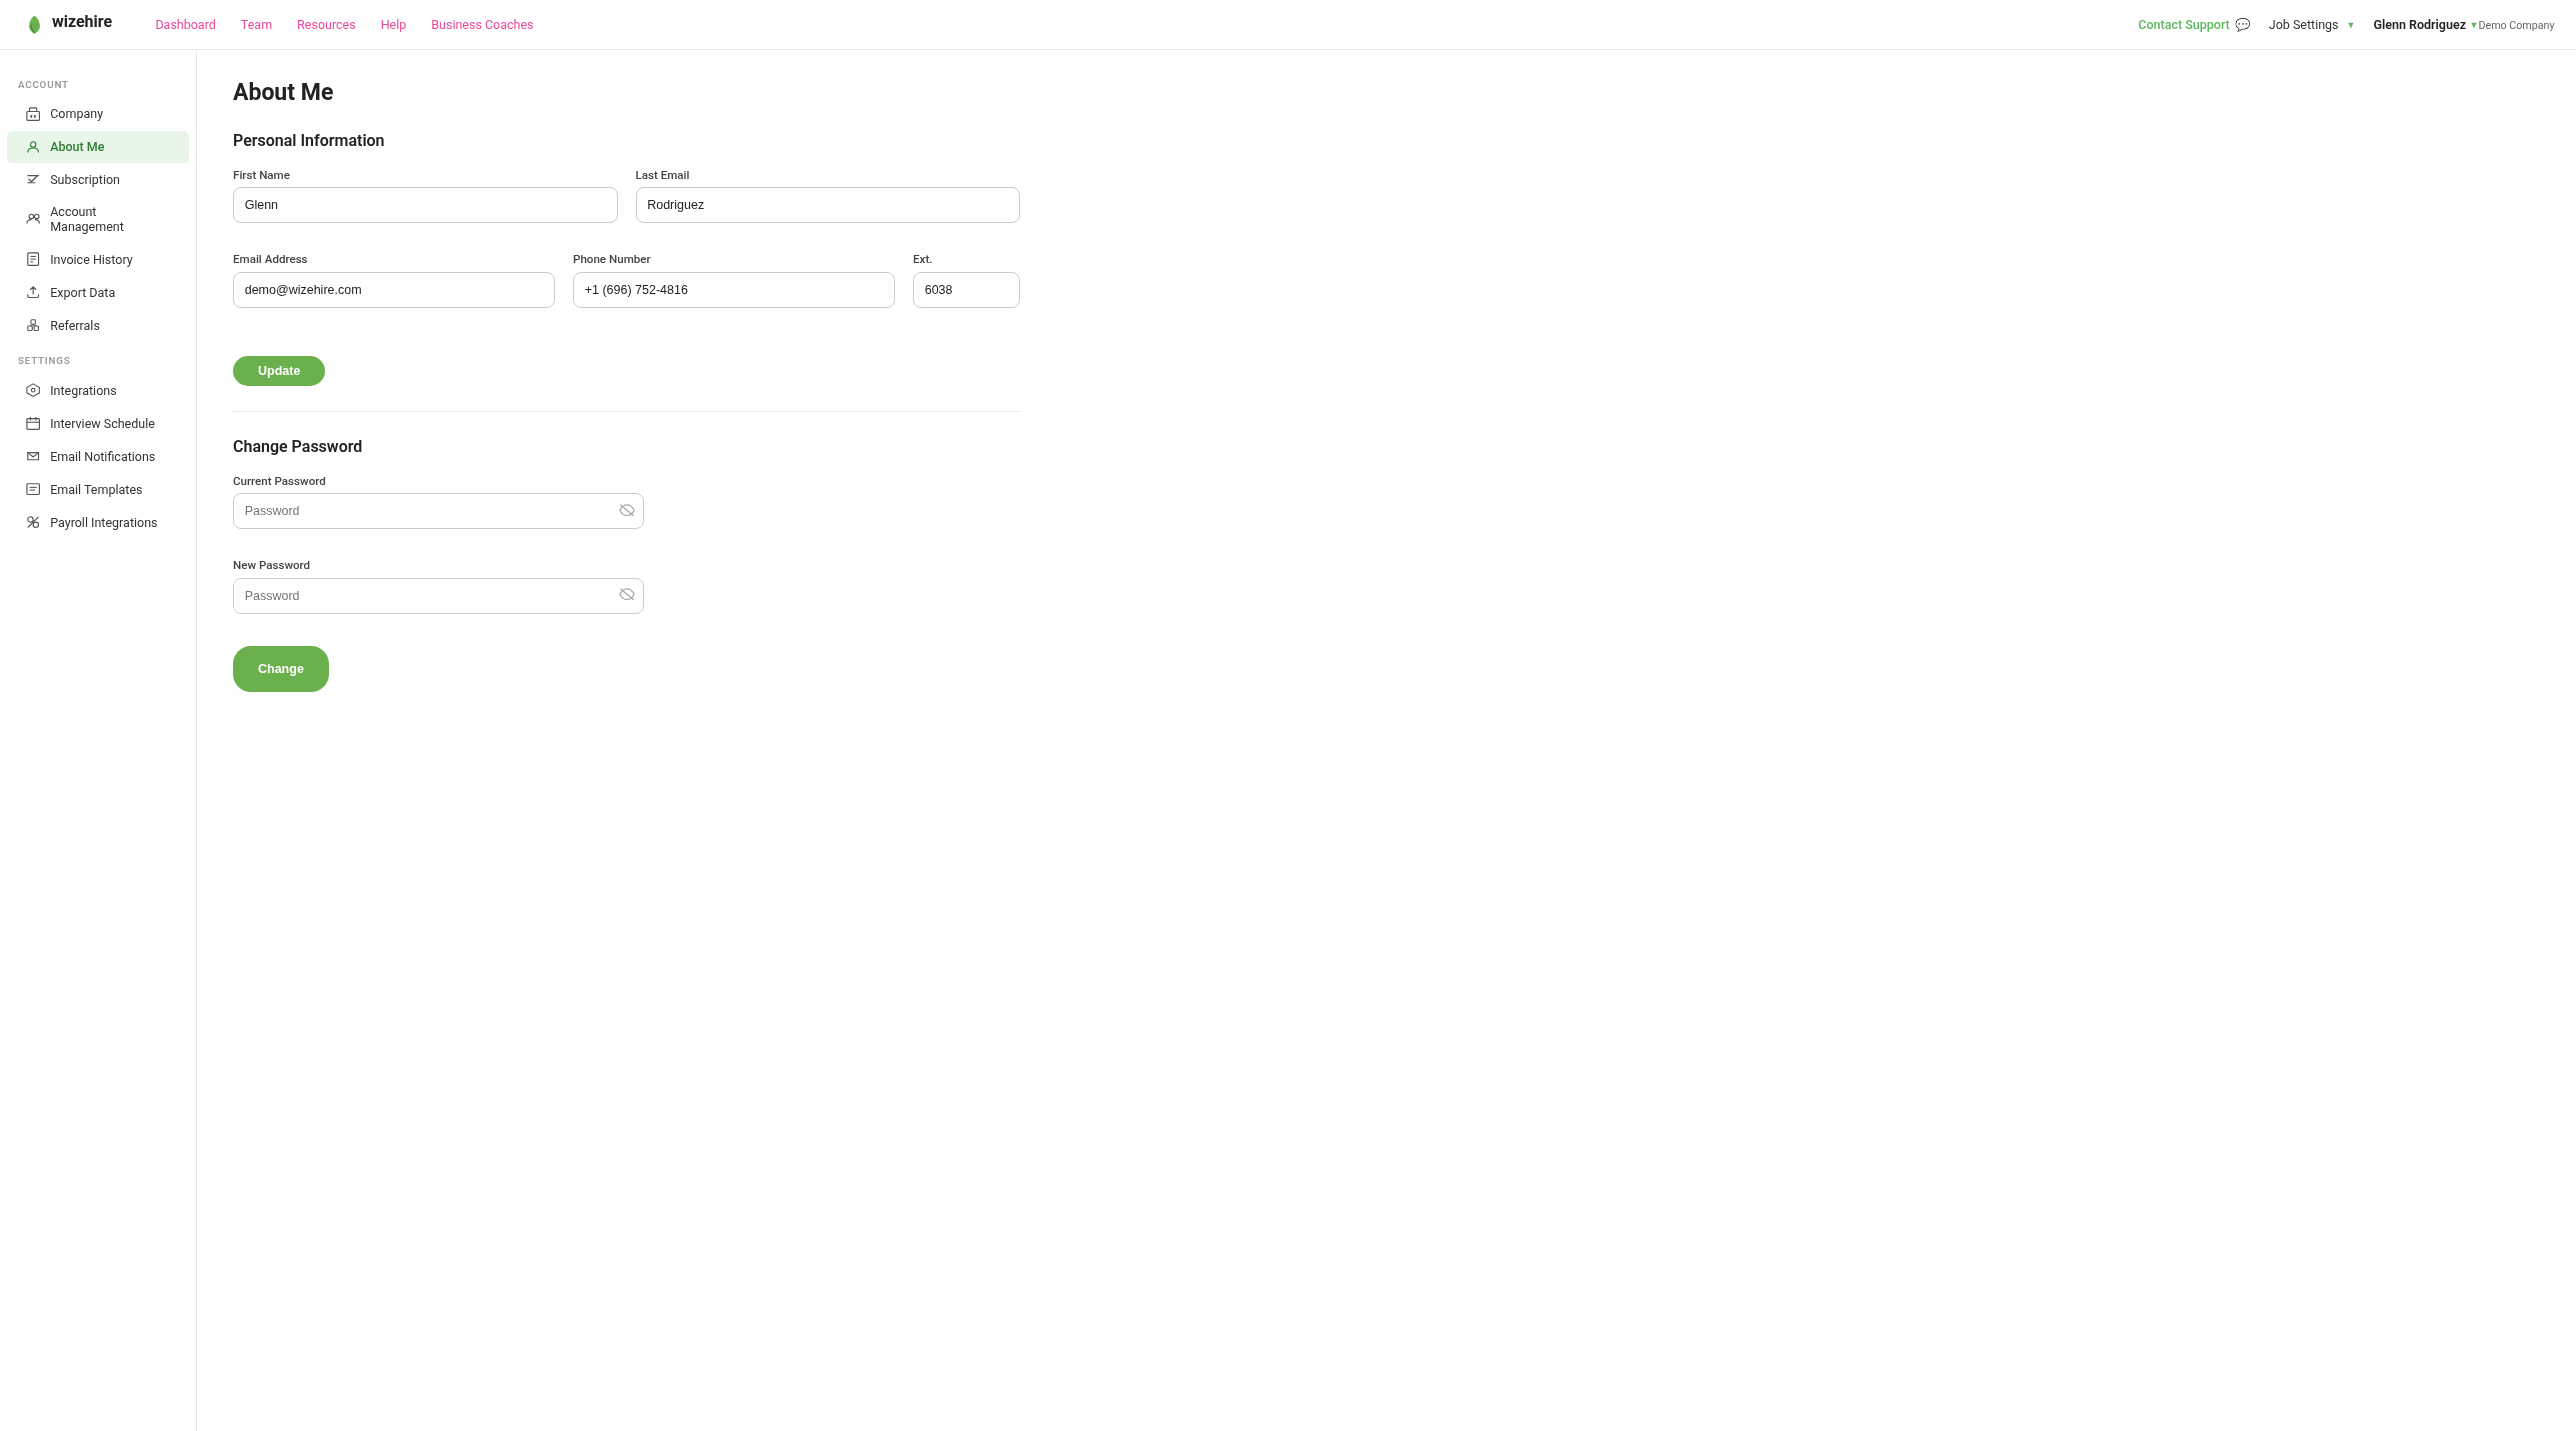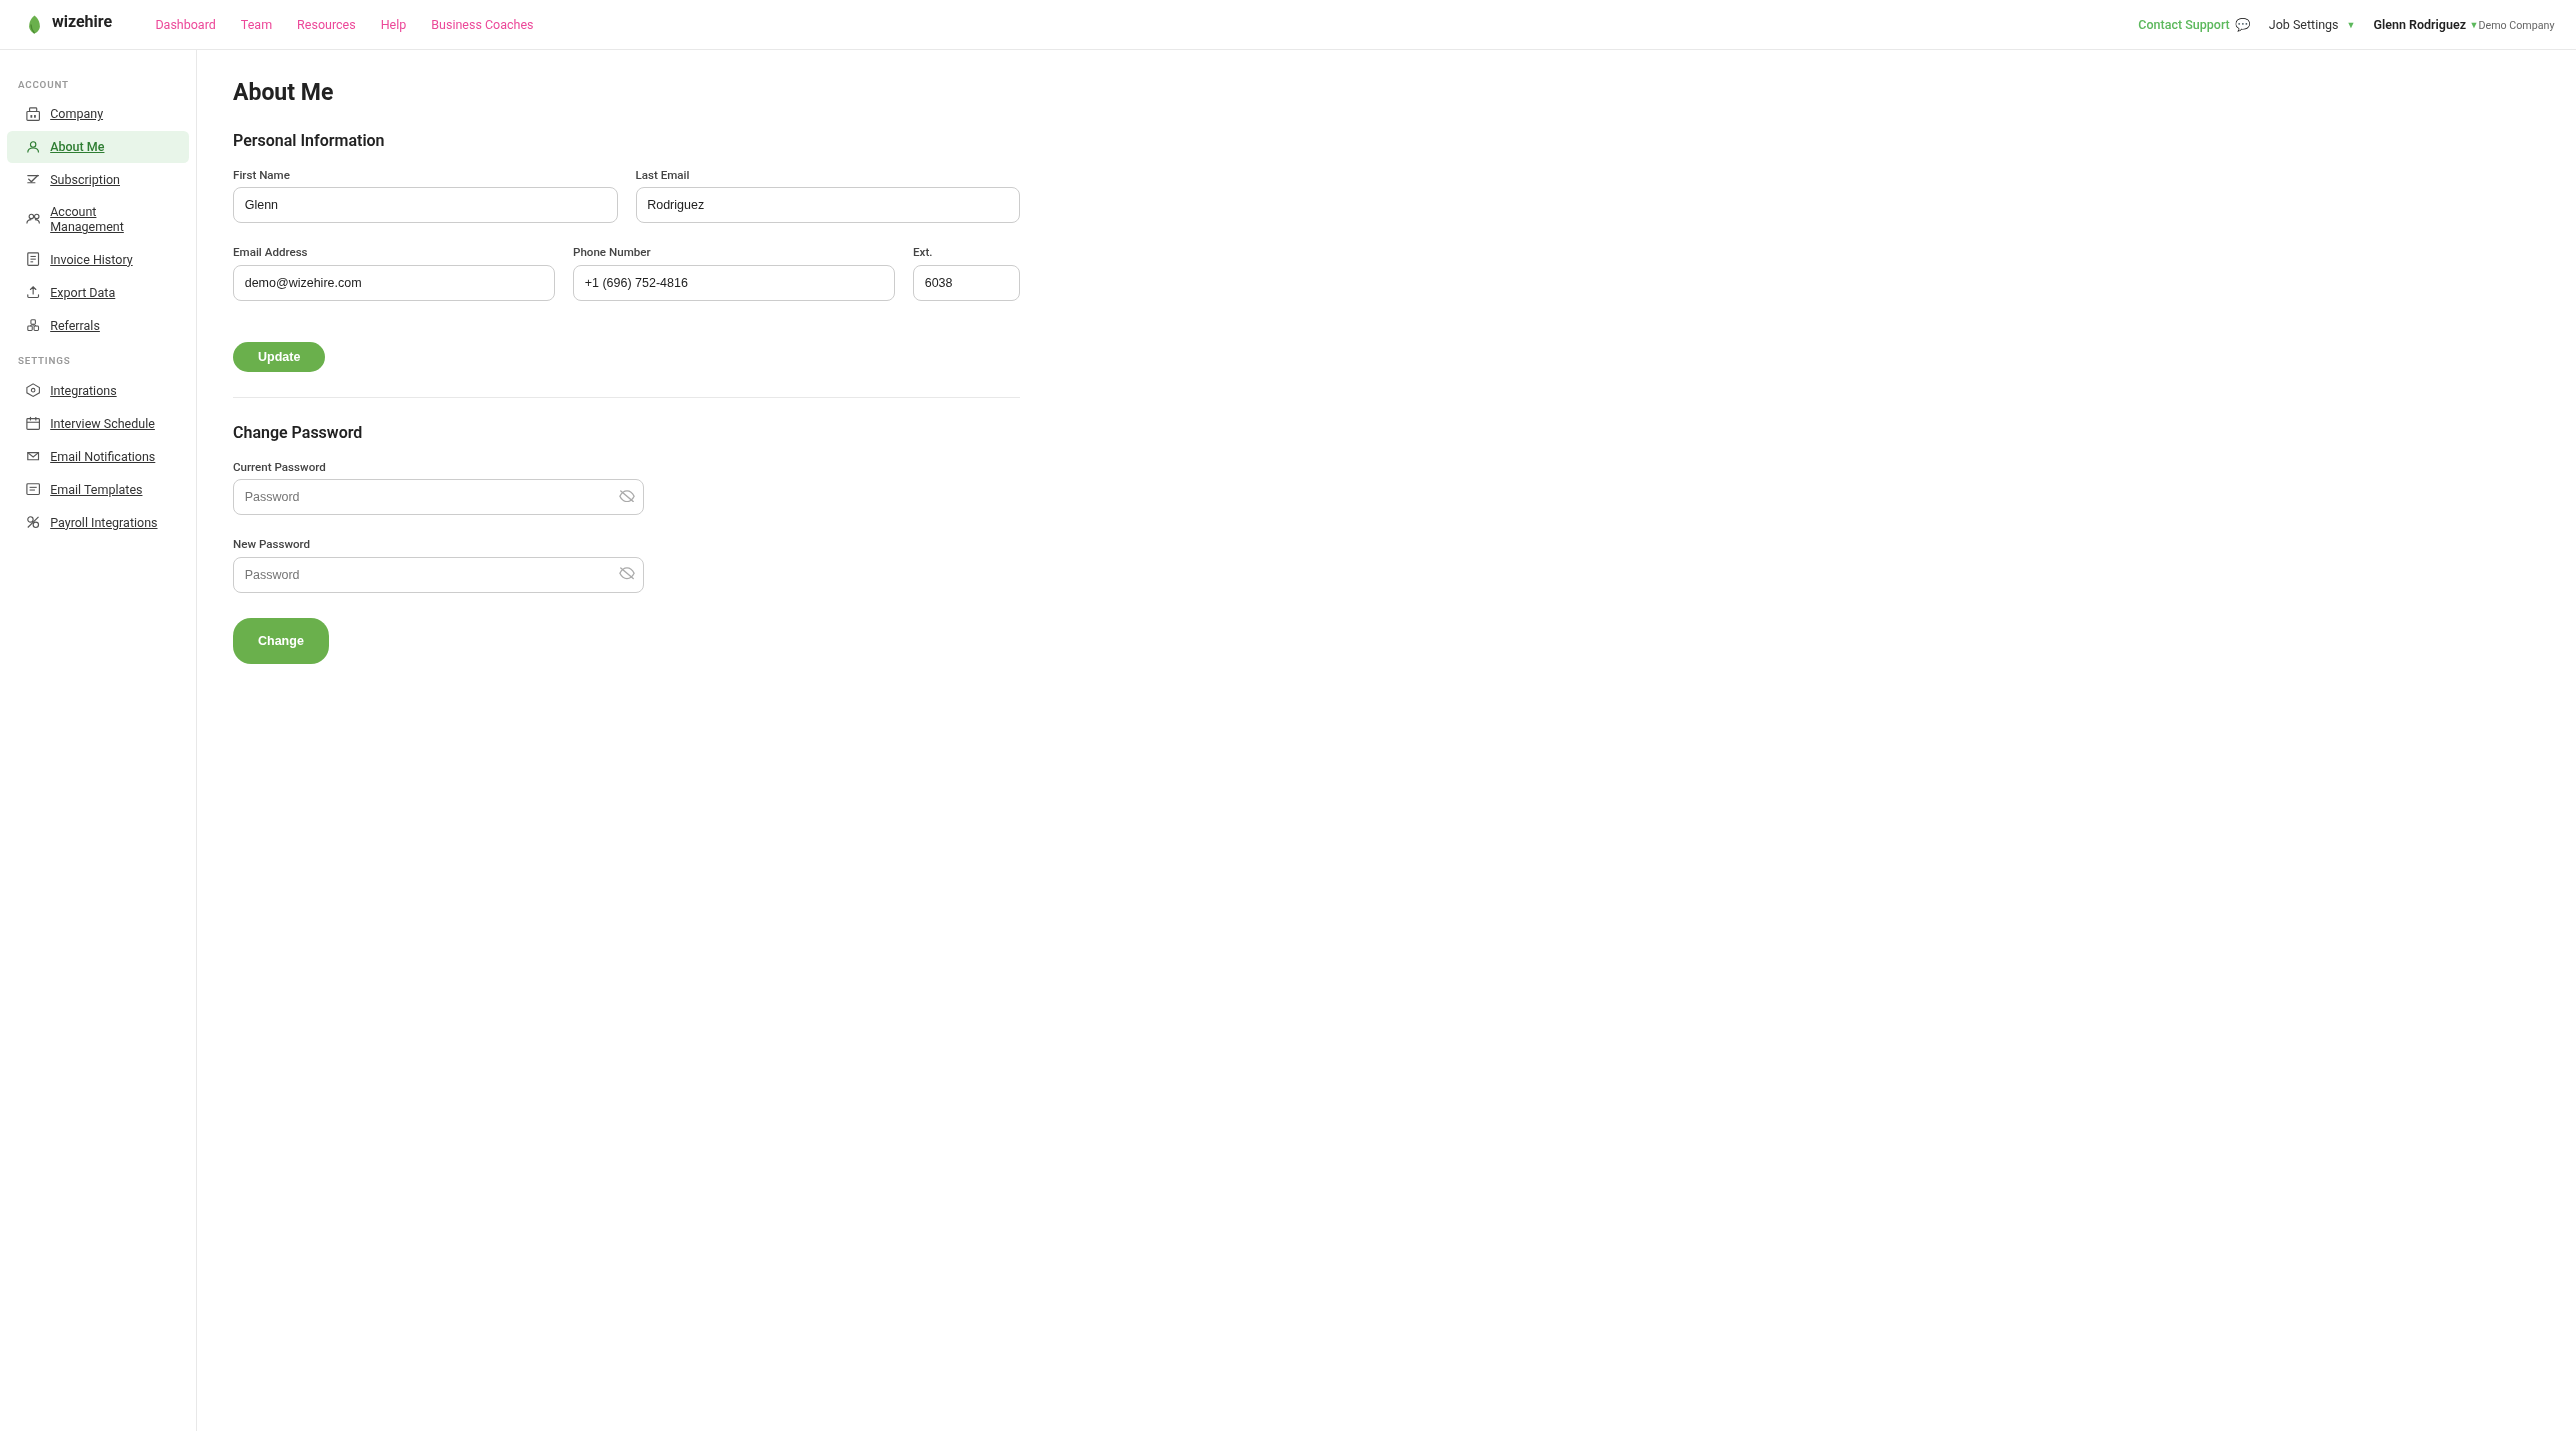--- a/index.html
+++ b/index.html
@@ -112,21 +112,20 @@
     .sidebar-item {
       display: flex;
       align-items: center;
       gap: 9px;
       padding: 8px 18px;
       cursor: pointer;
       font-size: 12.5px;
       color: #333;
       border-radius: 5.4px;
       margin: 0.9px 7.2px;
-      text-decoration: underline;
     }
     .sidebar-item.active {
       background: #e8f5e9;
       color: #2e7d32;
       font-weight: 500;
     }
     .sidebar-icon {
       width: 16px;
       height: 16px;
       display: flex;
@@ -150,21 +149,21 @@
     }
     .section-title {
       font-size: 16px;
       font-weight: 600;
       color: #222;
       margin-bottom: 18px;
     }
     .form-row {
       display: flex;
       gap: 18px;
-      margin-bottom: 22px;
+      margin-bottom: 29px;
     }
     .form-group {
       display: flex;
       flex-direction: column;
       flex: 1;
     }
     .form-group.ext {
       flex: 0 0 107px;
       max-width: 107px;
     }

